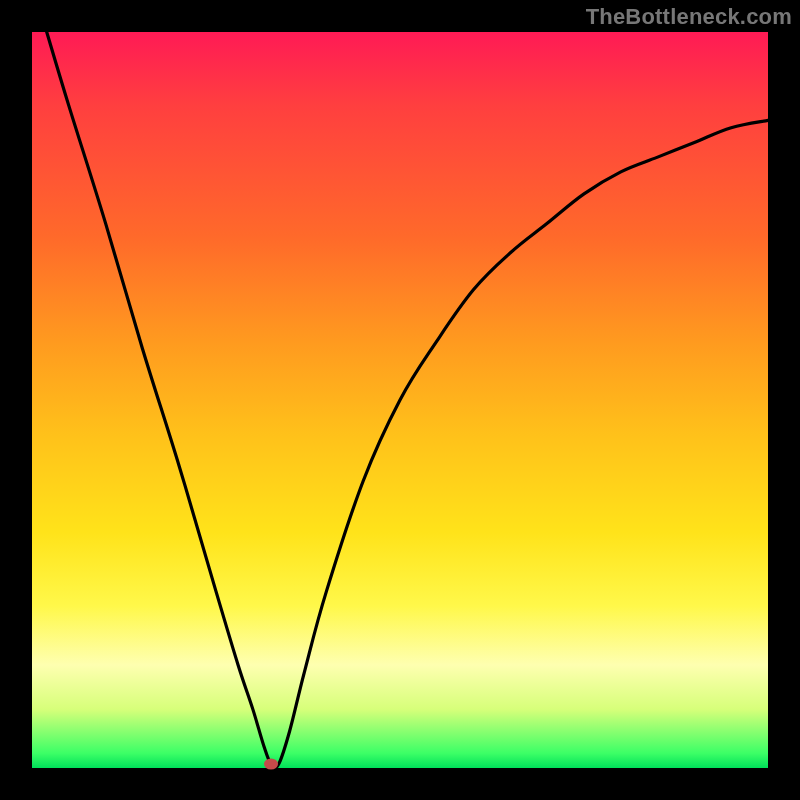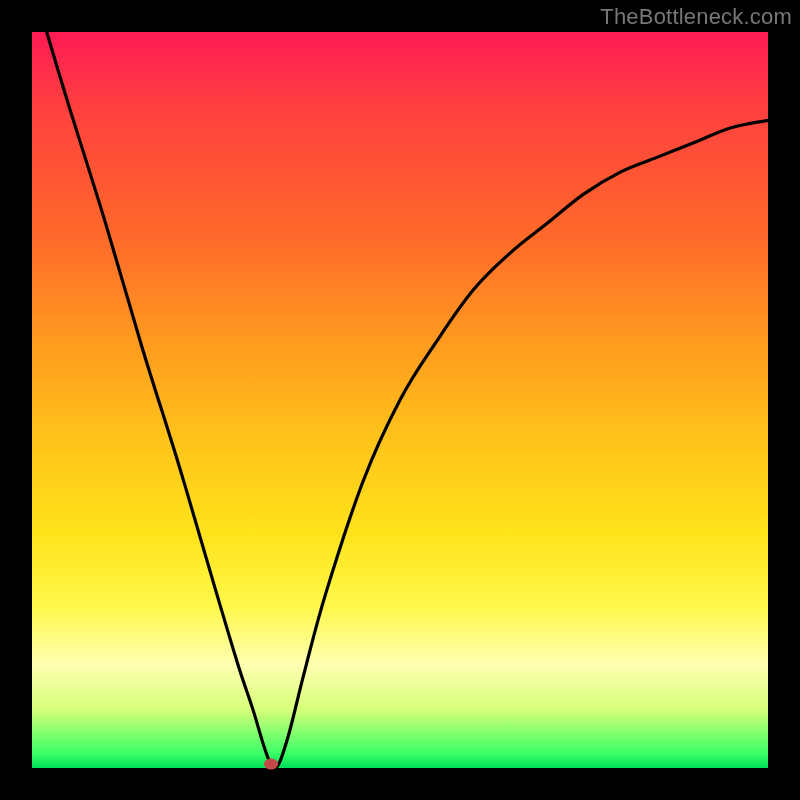--- a/index.html
+++ b/index.html
@@ -40,21 +40,21 @@
       #3cff66 98%,
       #00e05a 100%
     );
   }
   .watermark {
     position: absolute;
     top: 4px;
     right: 8px;
     color: #777;
     font-size: 22px;
-    font-weight: 400;
+    font-weight: 700;
     letter-spacing: 0.2px;
     user-select: none;
   }
   svg.curve {
     position: absolute;
     left: 0;
     top: 0;
     width: 736px;
     height: 736px;
     overflow: visible;

